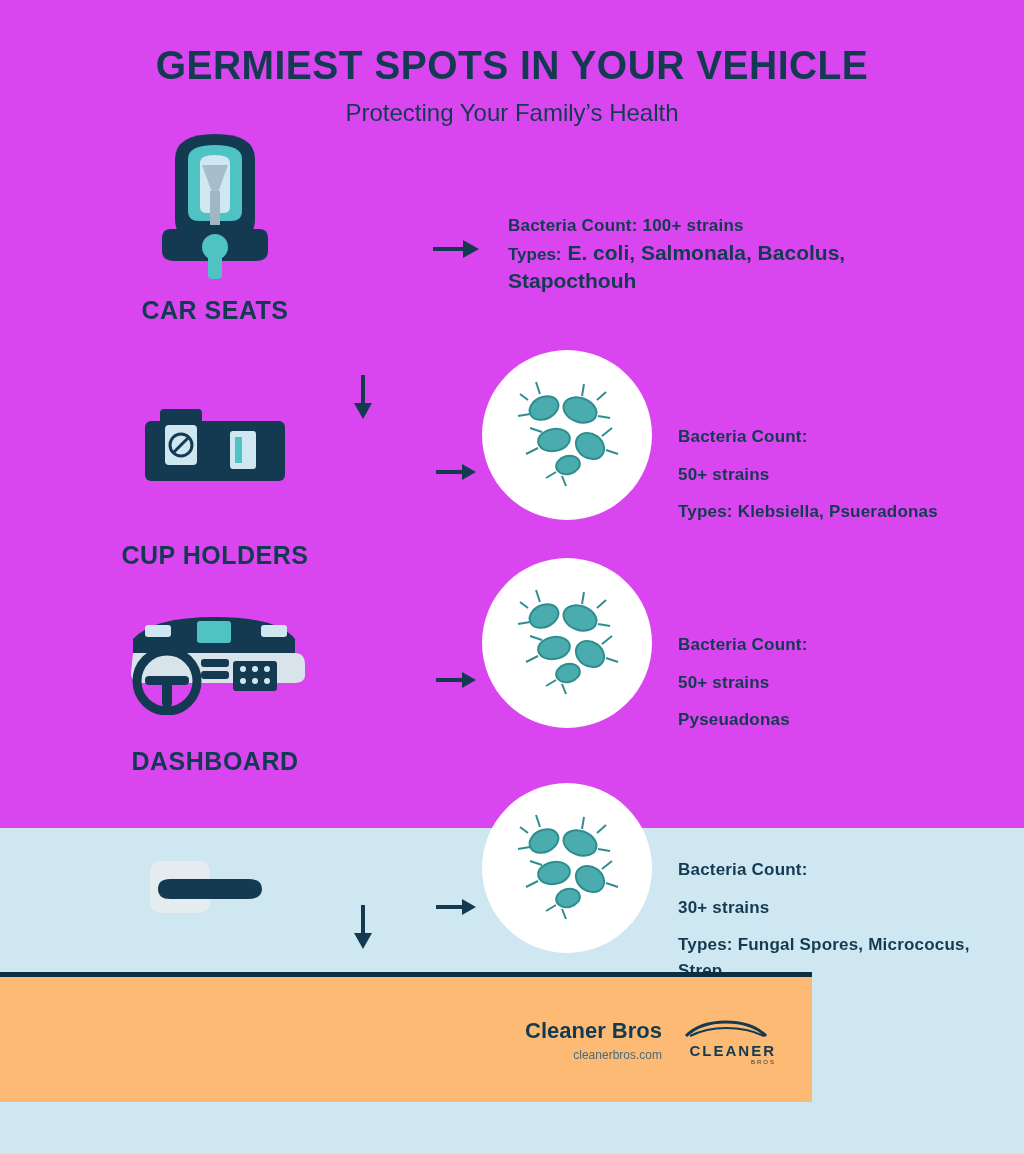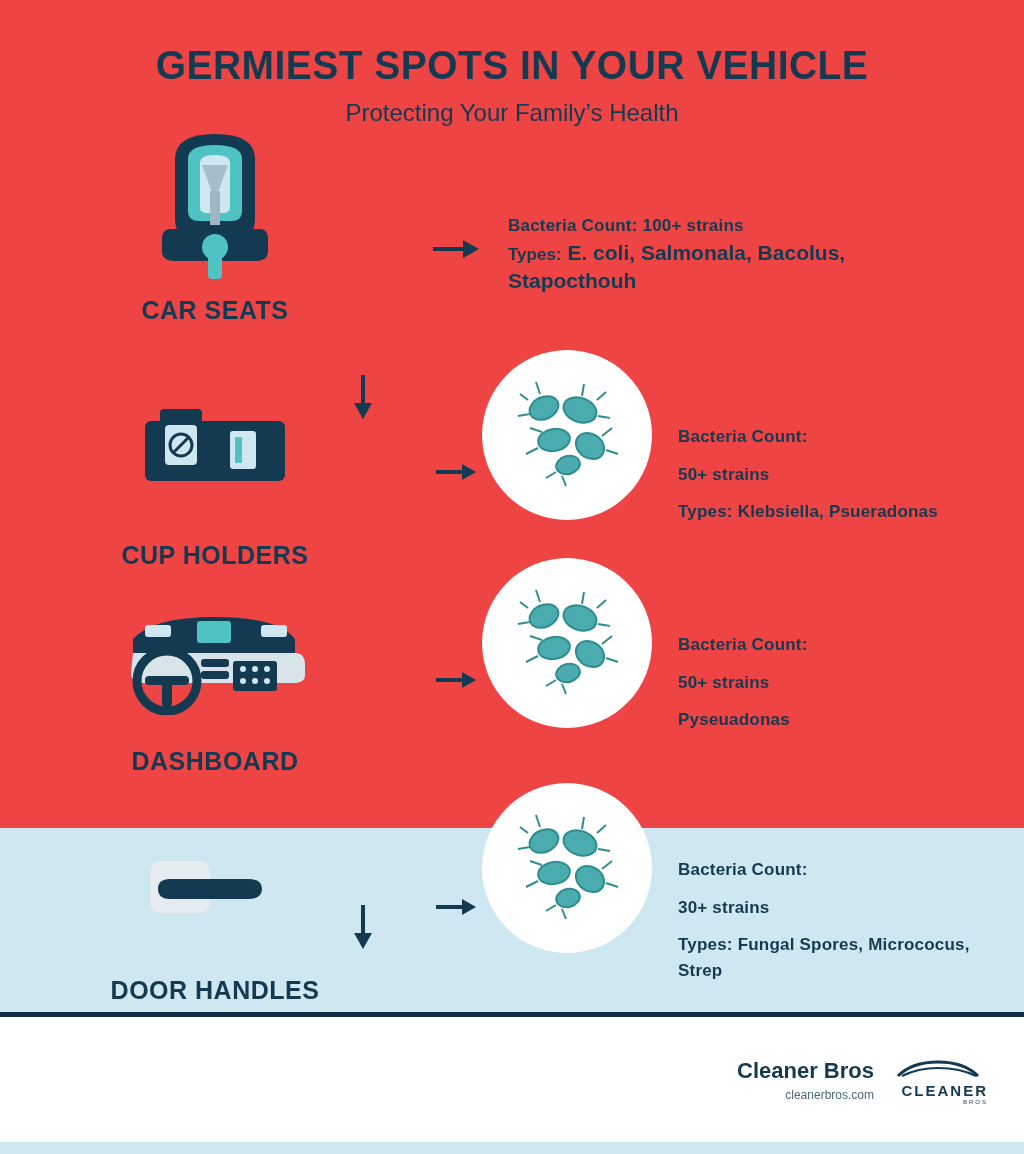--- a/index.html
+++ b/index.html
@@ -5,21 +5,21 @@
   * { margin:0; padding:0; box-sizing:border-box; }
   html,body { width:1024px; height:1154px; }
   body {
     font-family:"Liberation Sans", sans-serif;
     background:#cfe7f0;
     overflow:hidden;
     position:relative;
   }
   .poster {
     width:1024px; height:828px;
-    background:#ef4444;
+    background:#d946ef;
     position:relative;
   }
   .title {
     text-align:center;
     font-size:41px;
     letter-spacing:0.5px;
     font-weight:bold;
     color:#143a52;
     padding-top:42px;
     text-transform:uppercase;
@@ -91,23 +91,23 @@
 
   .down-arrow {
     position:absolute;
     left:348px;
     width:30px;
     text-align:center;
   }
 
   .footer {
     position:absolute;
-    left:0; top:1012px;
-    width:1024px; height:130px;
-    background:#ffffff;
+    left:0; top:972px;
+    width:812px; height:130px;
+    background:#fdba74;
     border-top:5px solid #0f2e42;
   }
   .footer-inner {
     display:flex;
     align-items:center;
     justify-content:flex-end;
     height:100%;
     padding-right:36px;
     gap:18px;
   }

